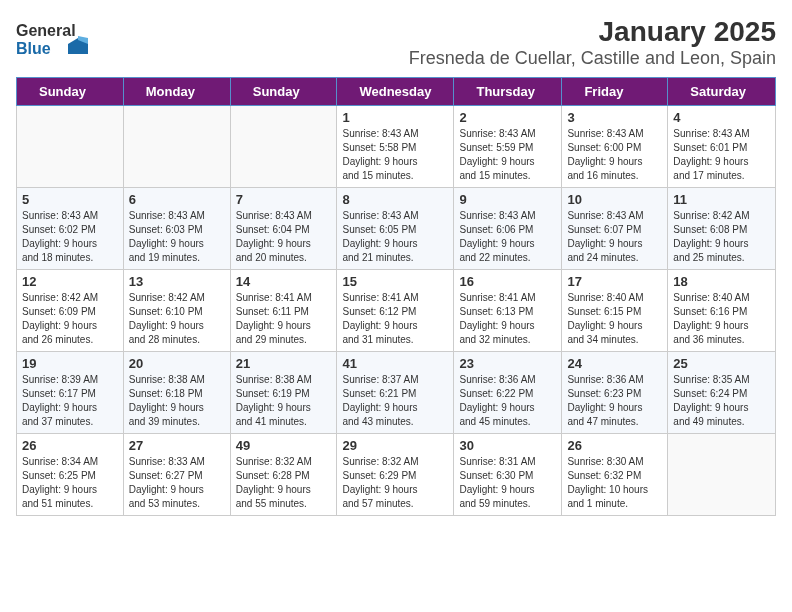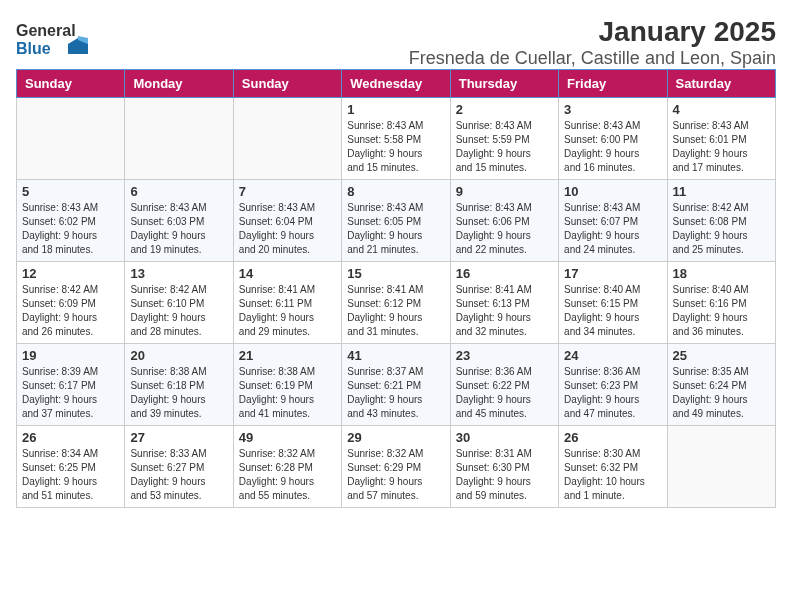--- a/index.html
+++ b/index.html
@@ -7,21 +7,21 @@
       font-family: Arial, sans-serif;
       background: #fff;
       width: 792px;
       min-height: 612px;
       padding: 16px;
     }
     .header-area {
       display: flex;
       align-items: flex-start;
       justify-content: space-between;
-      margin-bottom: 0;
+      margin-bottom: 8px;
     }
     .logo {
       display: flex;
       flex-direction: column;
       align-items: flex-start;
     }
     .title-area {
       text-align: right;
     }
     .month-title {
@@ -32,24 +32,24 @@
     .location-title {
       font-size: 18px;
       color: #555;
     }
     .calendar {
       width: 100%;
       border-collapse: collapse;
       border: 1px solid #ccc;
     }
     .calendar th {
-      background-color: #be185d;
+      background-color: #701a75;
       color: #fff;
       text-align: left;
-      padding: 6px 8px;
+      padding: 6px 22px;
       font-size: 13px;
       border: 1px solid #5590cc;
       font-weight: bold;
       margin-left: 18px;
     }
     .calendar td {
       border: 1px solid #ccc;
       vertical-align: top;
       padding: 4px 5px;
       width: calc(100% / 7);

